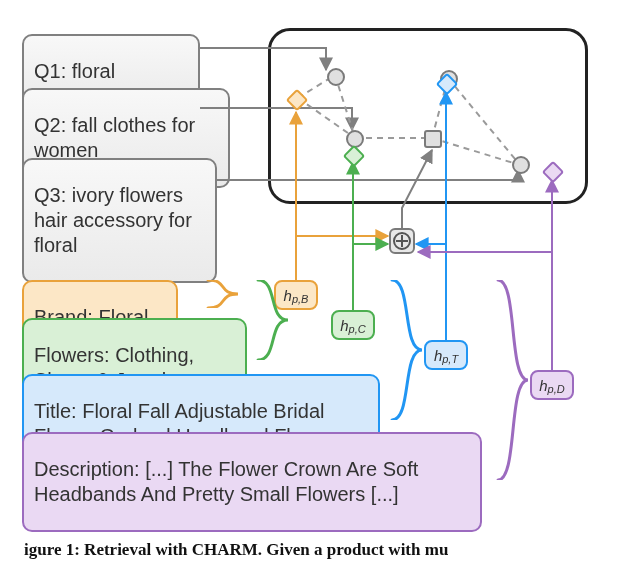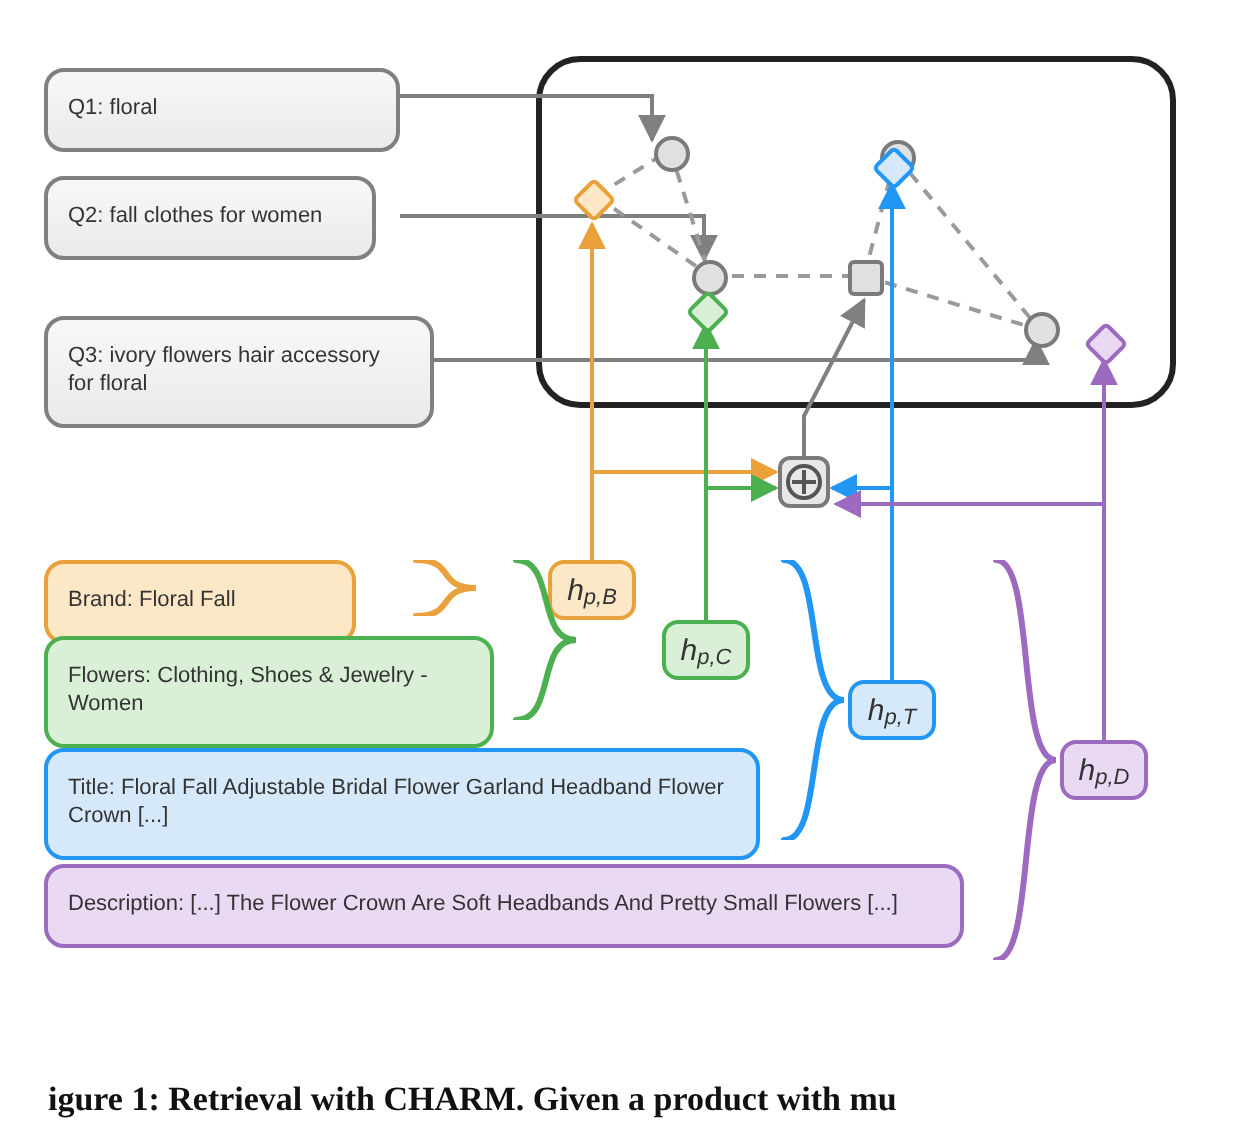--- a/index.html
+++ b/index.html
@@ -12,22 +12,22 @@
   .canvas {
     position: relative;
     width: 628px;
     height: 562px;
     overflow: hidden;
   }
   .box {
     position: absolute;
     border-radius: 10px;
     box-sizing: border-box;
-    padding: 12px 10px;
-    font-size: 11px;
+    padding: 23px 10px;
+    font-size: 20px;
     line-height: 1.25;
   }
   .query {
     background: linear-gradient(#f8f8f8, #eaeaea);
     border: 2px solid #808080;
     color: #333;
   }
   .field {
     border-width: 2px;
     border-style: solid;
@@ -196,21 +196,21 @@
       <circle cx="9" cy="9" r="8" fill="none" stroke="#555" stroke-width="2"></circle>
       <line x1="9" y1="3" x2="9" y2="15" stroke="#555" stroke-width="2"></line>
       <line x1="3" y1="9" x2="15" y2="9" stroke="#555" stroke-width="2"></line>
     </svg>
   </div>
 
   <div class="box query" style="left:22px; top:34px; width:178px;">
     <span>Q1:</span>
     <span>floral</span>
   </div>
-  <div class="box query" style="left:22px; top:88px; width:166px;">
+  <div class="box query" style="left:22px; top:88px; width:208px;">
     <span>Q2:</span>
     <span>fall clothes for women</span>
   </div>
   <div class="box query" style="left:22px; top:158px; width:195px;">
     <span>Q3:</span>
     <span>ivory flowers hair accessory for floral</span>
   </div>
 
   <svg class="brace" style="left:200px; top:280px;" width="60" height="28" viewBox="0 0 60 28">
     <path d="M8,0 C28,0 18,14 38,14 C18,14 28,28 8,28" stroke="#e9a23b" stroke-width="3" fill="none" stroke-linecap="round"></path>

